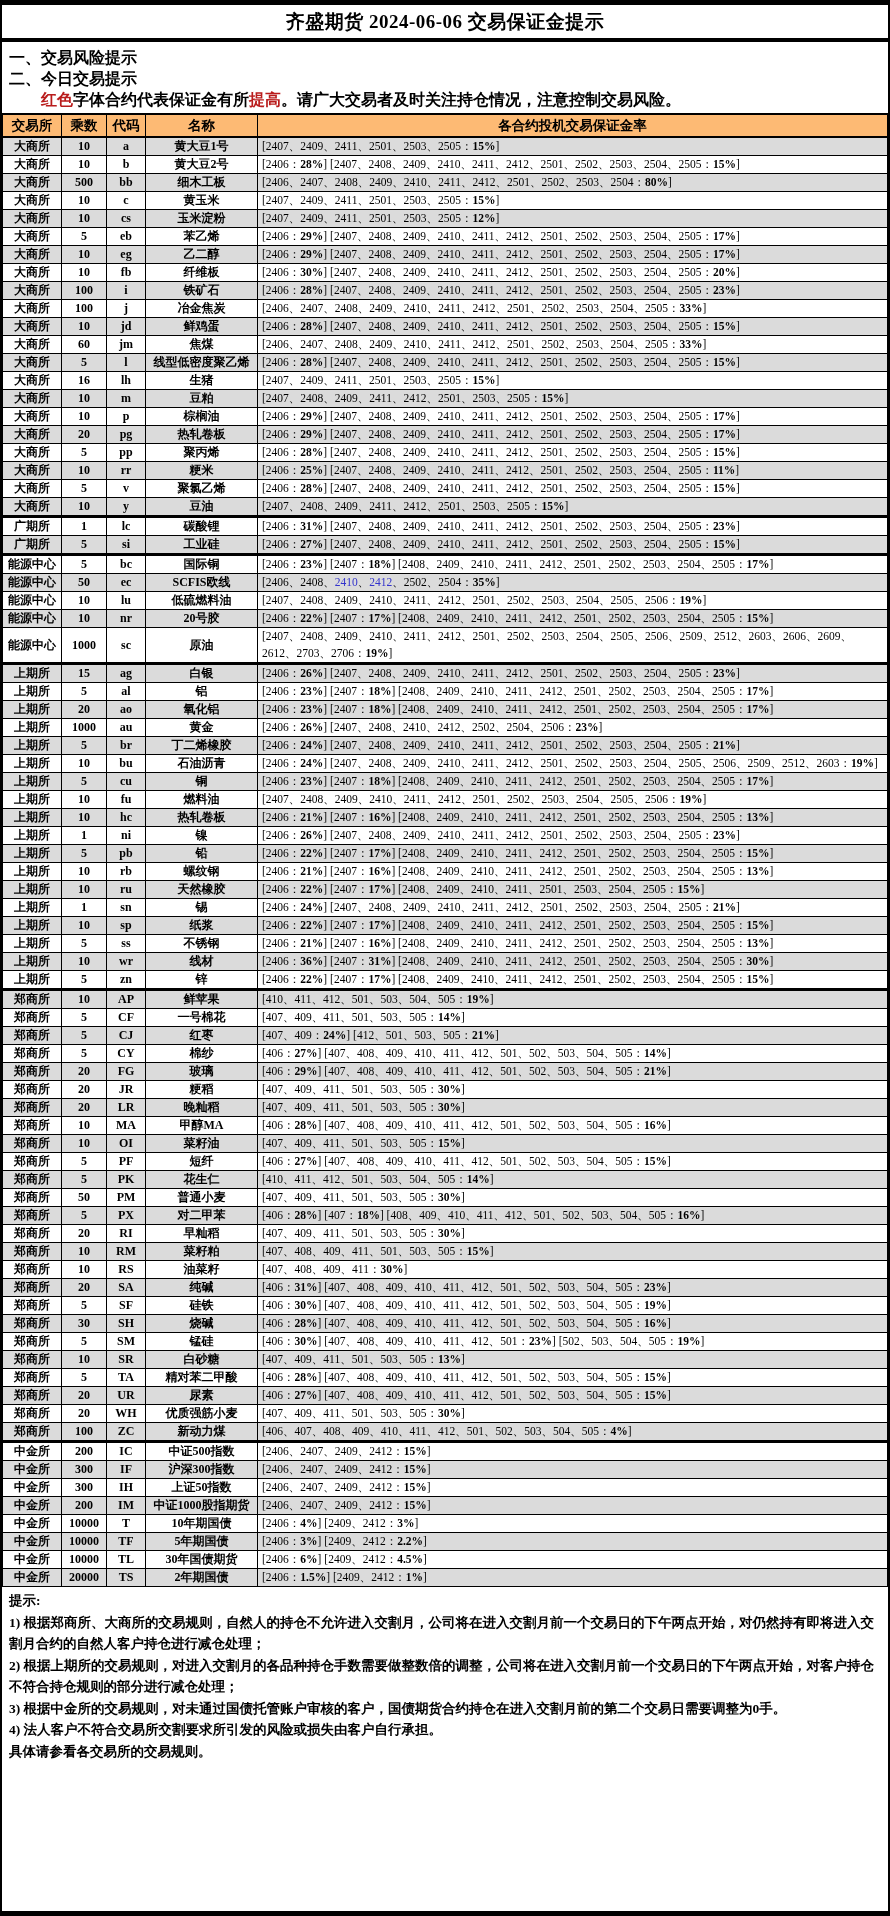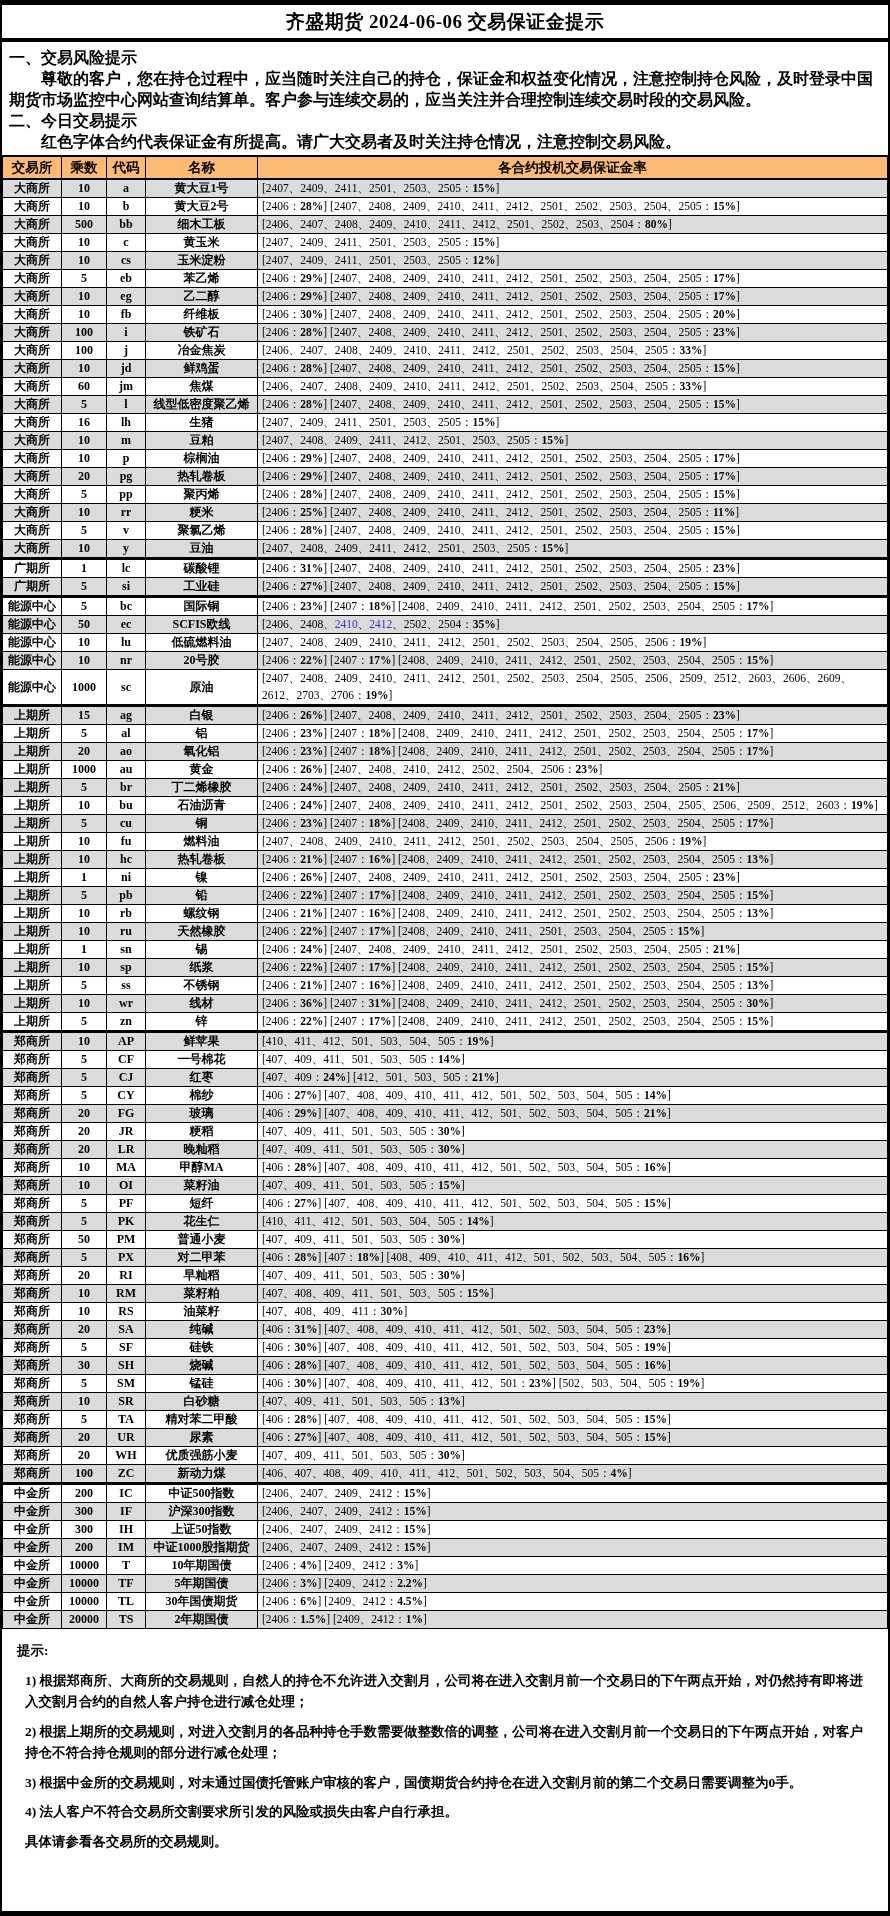--- a/index.html
+++ b/index.html
@@ -9,21 +9,21 @@
     font-family:Liberation Serif, serif;color:#000;
     overflow:hidden;
   }
   .title{
     text-align:center;font-weight:bold;font-size:19px;
     padding:4px 0 3px;border-bottom:4px solid #000;letter-spacing:.5px;
   }
   .intro{padding:5px 7px 3px;font-size:16px;font-weight:bold;line-height:21px;}
   .intro .heading{margin:0;}
   .intro .para{margin:0;text-indent:2em;}
-  .red{color:#000000;}
+  .red{color:#b91c1c;}
   table.margin-table{
     width:100%;border-collapse:collapse;table-layout:fixed;
     border-top:2px solid #000;
   }
   table.margin-table th{
     font-size:13.5px;font-weight:bold;height:21px;
     border:1px solid #000;border-bottom:2px solid #000;padding:0 2px;
     background:#fdba74;text-align:center;
   }
   table.margin-table td{
@@ -33,32 +33,31 @@
   }
   table.margin-table td.margin-cell{
     text-align:left;padding:0 4px;font-weight:normal;
     font-size:11.5px;white-space:normal;line-height:17px;
   }
   tr.stripe td{background:#dbdbdb;}
   tr.sec-start td{border-top:3px solid #000;}
   .pct{font-weight:bold;}
   .blu{color:#3333cc;}
   .notes{padding:3px 7px;font-size:13.5px;font-weight:bold;line-height:21.5px;}
-  .notes div{margin:8px;}
+  .notes div{margin:0;}
 </style>
 </head>
 <body>
 
 <div class="page">
 
   <div class="title">齐盛期货 2024-06-06 交易保证金提示</div>
 
   <div class="intro">
     <div class="heading">一、交易风险提示</div>
-    <div class="para">尊敬的客户，您在持仓过程中，应当随时关注自己的持仓，保证金和权益变化情况，注意控制持仓风险，及时登录中国期货市场监控中心网站查询结算单。客户参与连续交易的，应当关注并合理控制连续交易时段的交易风险。</div>
     <div class="heading">二、今日交易提示</div>
     <div class="para" id="red-notice"><span class="red">红色</span><span>字体合约代表保证金有所</span><span class="red">提高</span><span>。请广大交易者及时关注持仓情况，注意控制交易风险。</span></div>
   </div>
 
   <table class="margin-table">
     <colgroup>
       <col style="width:59px">
         <col style="width:45px">
         <col style="width:39px">
         <col style="width:112px">

